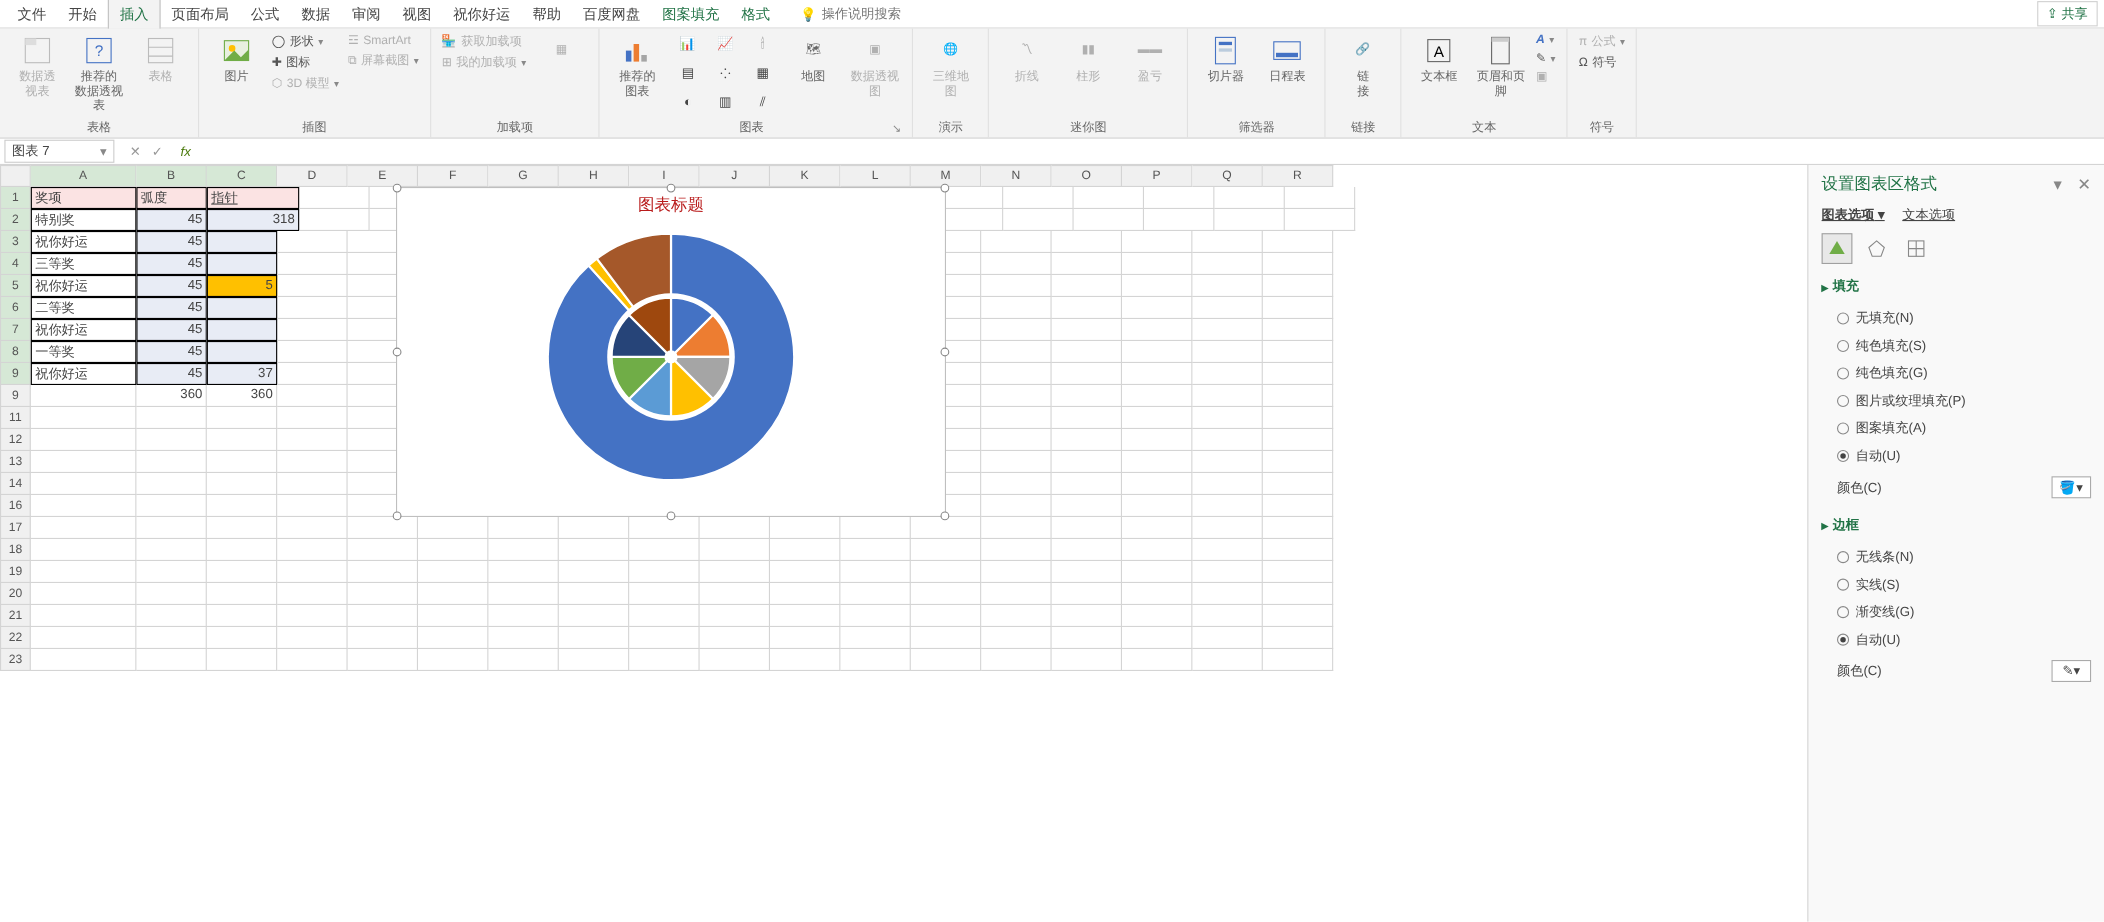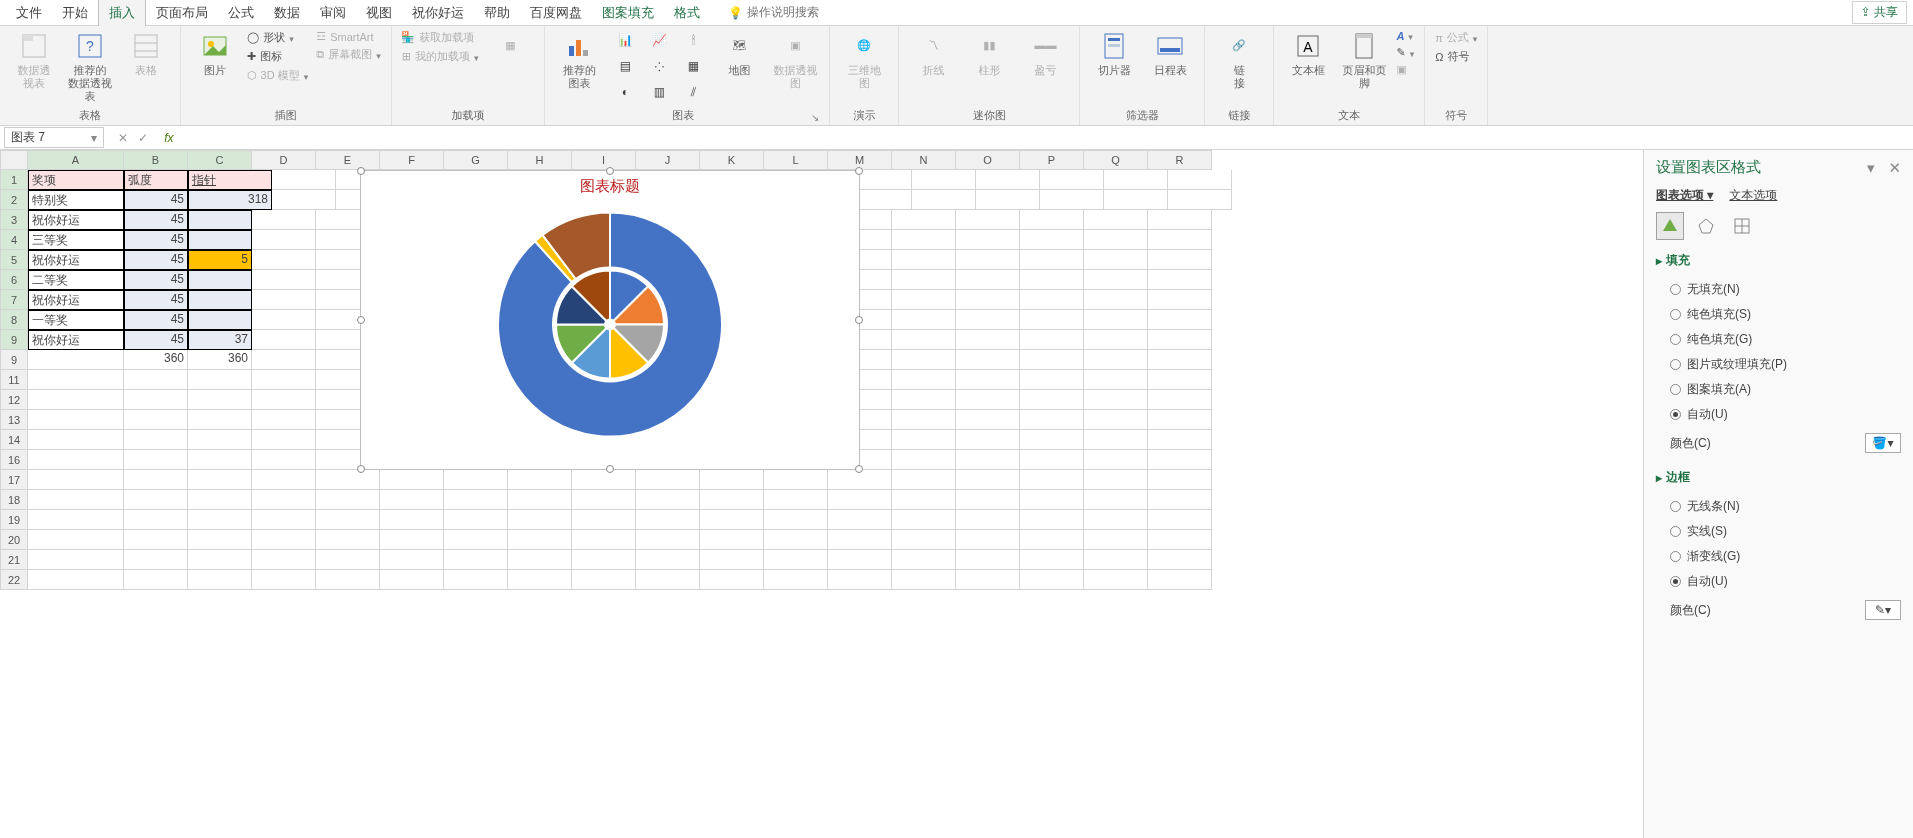--- a/index.html
+++ b/index.html
@@ -837,20 +837,41 @@
           <div class="cell" style="width: 64px;"></div>
           <div class="cell" style="width: 64px;"></div>
           <div class="cell" style="width: 64px;"></div>
           <div class="cell" style="width: 64px;"></div>
           <div class="cell" style="width: 64px;"></div>
           <div class="cell" style="width: 64px;"></div>
           <div class="cell" style="width: 64px;"></div>
           <div class="cell" style="width: 64px;"></div>
           <div class="cell" style="width: 64px;"></div>
         </div>
+        <div class="row">
+          <div class="row-h">23</div>
+          <div class="cell" style="width: 96px;"></div>
+          <div class="cell" style="width: 64px;"></div>
+          <div class="cell" style="width: 64px;"></div>
+          <div class="cell" style="width: 64px;"></div>
+          <div class="cell" style="width: 64px;"></div>
+          <div class="cell" style="width: 64px;"></div>
+          <div class="cell" style="width: 64px;"></div>
+          <div class="cell" style="width: 64px;"></div>
+          <div class="cell" style="width: 64px;"></div>
+          <div class="cell" style="width: 64px;"></div>
+          <div class="cell" style="width: 64px;"></div>
+          <div class="cell" style="width: 64px;"></div>
+          <div class="cell" style="width: 64px;"></div>
+          <div class="cell" style="width: 64px;"></div>
+          <div class="cell" style="width: 64px;"></div>
+          <div class="cell" style="width: 64px;"></div>
+          <div class="cell" style="width: 64px;"></div>
+          <div class="cell" style="width: 64px;"></div>
+        </div>
       </div>
 
     <div class="chart-obj">
       <div class="chart-title">图表标题</div>
       <div class="pie-wrap">
         <svg width="230" height="230" viewBox="-115 -115 230 230">
 
           <g id="outer-ring">
               <path d="M 0 0 L 0 -112 A 112 112 0 1 1 -74.94262791219218 -83.23222045346809 Z" fill="#4472c4" stroke="#fff" stroke-width="2"></path>
               <path d="M 0 0 L -74.94262791219218 -83.23222045346809 A 112 112 0 0 1 -67.40328259302949 -89.44717712529673 Z" fill="#ffc000" stroke="#fff" stroke-width="2"></path>

